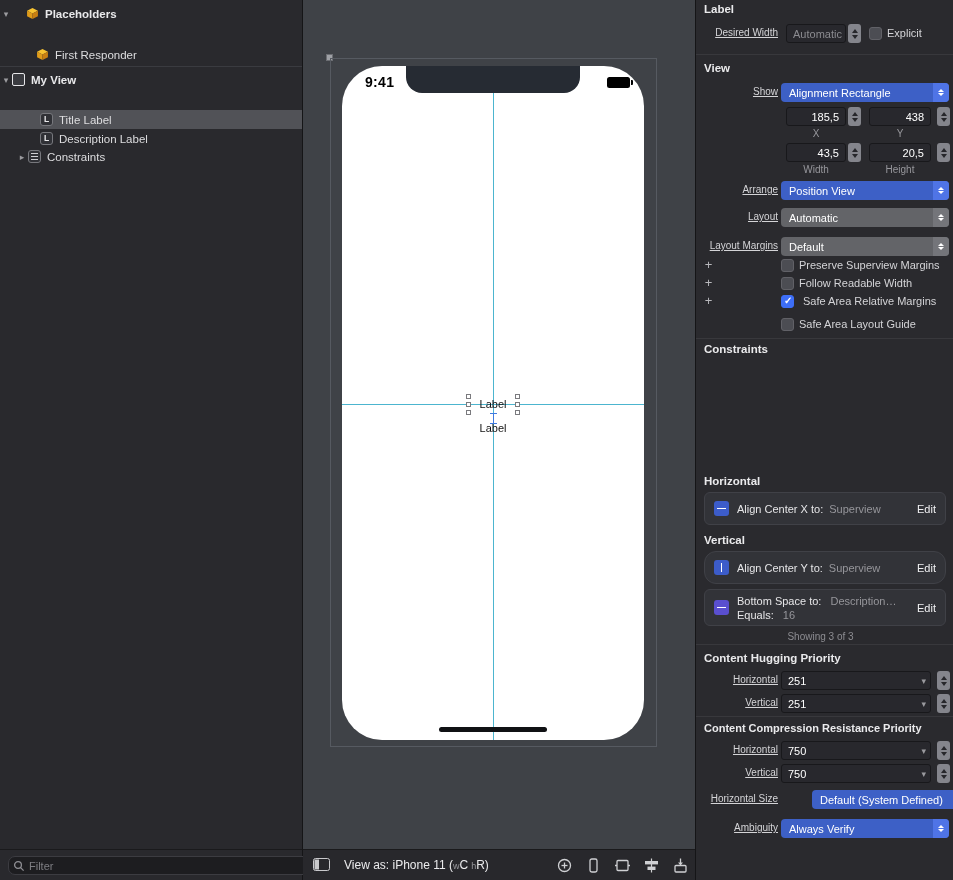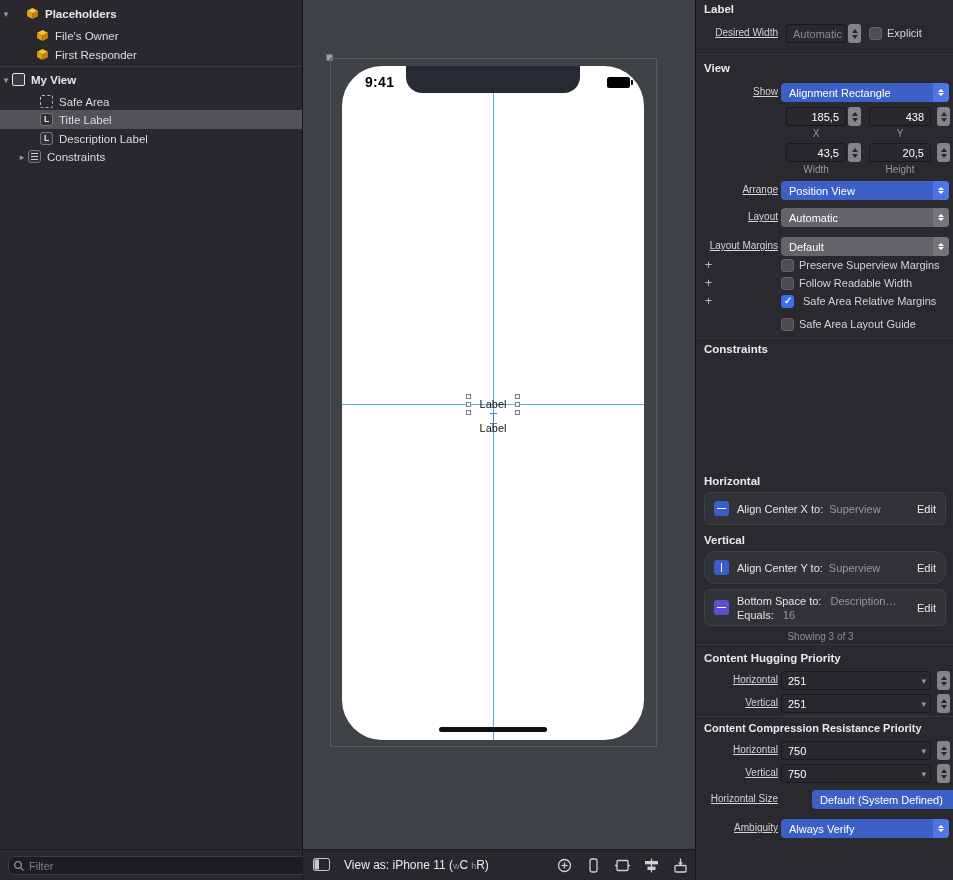--- a/index.html
+++ b/index.html
@@ -122,31 +122,20 @@
       <span class="oicon">
         <svg width="13" height="13" viewBox="0 0 12 12">
             <polygon points="6,1 11,3.5 6,6 1,3.5" fill="#f7c331"></polygon>
             <polygon points="1,3.5 6,6 6,11 1,8.5" fill="#e09c1a"></polygon>
             <polygon points="11,3.5 6,6 6,11 11,8.5" fill="#c87f12"></polygon>
           </svg>
       </span>
       <span class="lbl">Placeholders</span>
     </div>
 
-    <div class="o-row" style="top:26px;">
-      <span style="width:36px;"></span>
-      <span class="oicon">
-        <svg width="13" height="13" viewBox="0 0 12 12">
-            <polygon points="6,1 11,3.5 6,6 1,3.5" fill="#f7c331"></polygon>
-            <polygon points="1,3.5 6,6 6,11 1,8.5" fill="#e09c1a"></polygon>
-            <polygon points="11,3.5 6,6 6,11 11,8.5" fill="#c87f12"></polygon>
-          </svg>
-      </span>
-      <span class="lbl">File's Owner</span>
-    </div>
 
     <div class="o-row" style="top:45px;">
       <span style="width:36px;"></span>
       <span class="oicon">
         <svg width="13" height="13" viewBox="0 0 12 12">
             <polygon points="6,1 11,3.5 6,6 1,3.5" fill="#f7c331"></polygon>
             <polygon points="1,3.5 6,6 6,11 1,8.5" fill="#e09c1a"></polygon>
             <polygon points="11,3.5 6,6 6,11 11,8.5" fill="#c87f12"></polygon>
           </svg>
       </span>
@@ -154,25 +143,20 @@
     </div>
 
     <div class="o-sep" style="top:66px;"></div>
 
     <div class="o-row group" style="top:70px;">
       <span class="tri">▾</span>
       <span class="oicon icon-view"></span>
       <span class="lbl">My View</span>
     </div>
 
-    <div class="o-row" style="top:92px;">
-      <span style="width:40px;"></span>
-      <span class="oicon icon-safearea"></span>
-      <span class="lbl">Safe Area</span>
-    </div>
 
     <div class="o-row selected" style="top:110px;">
       <span style="width:40px;"></span>
       <span class="oicon icon-label">L</span>
       <span class="lbl">Title Label</span>
     </div>
 
     <div class="o-row" style="top:129px;">
       <span style="width:40px;"></span>
       <span class="oicon icon-label">L</span>

